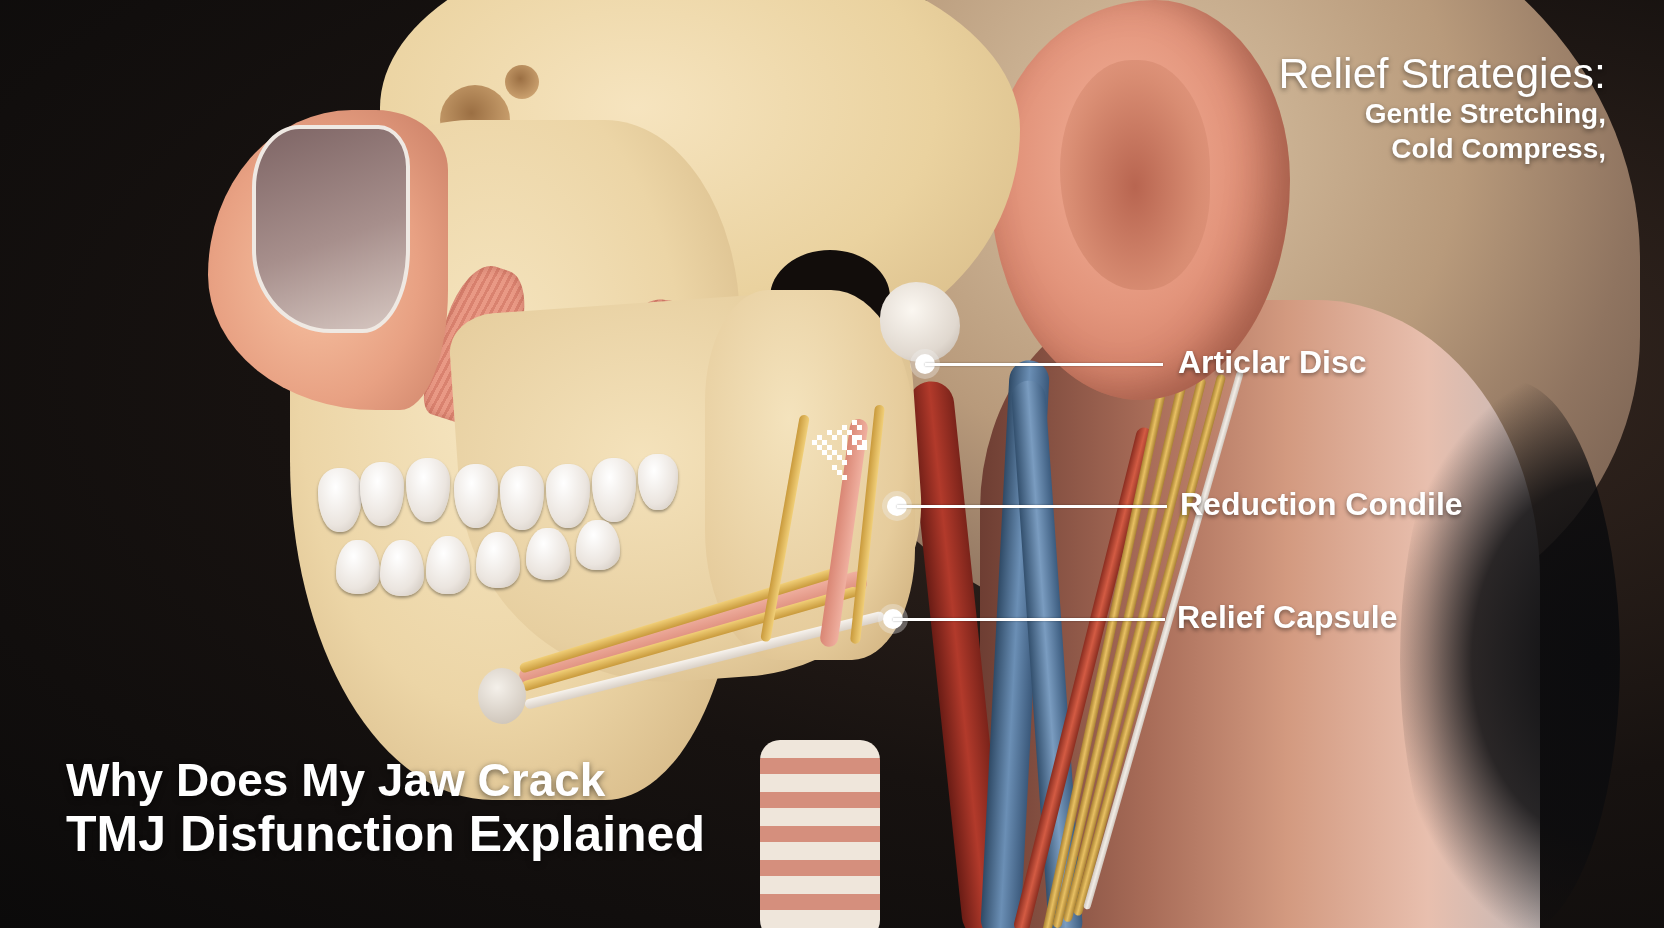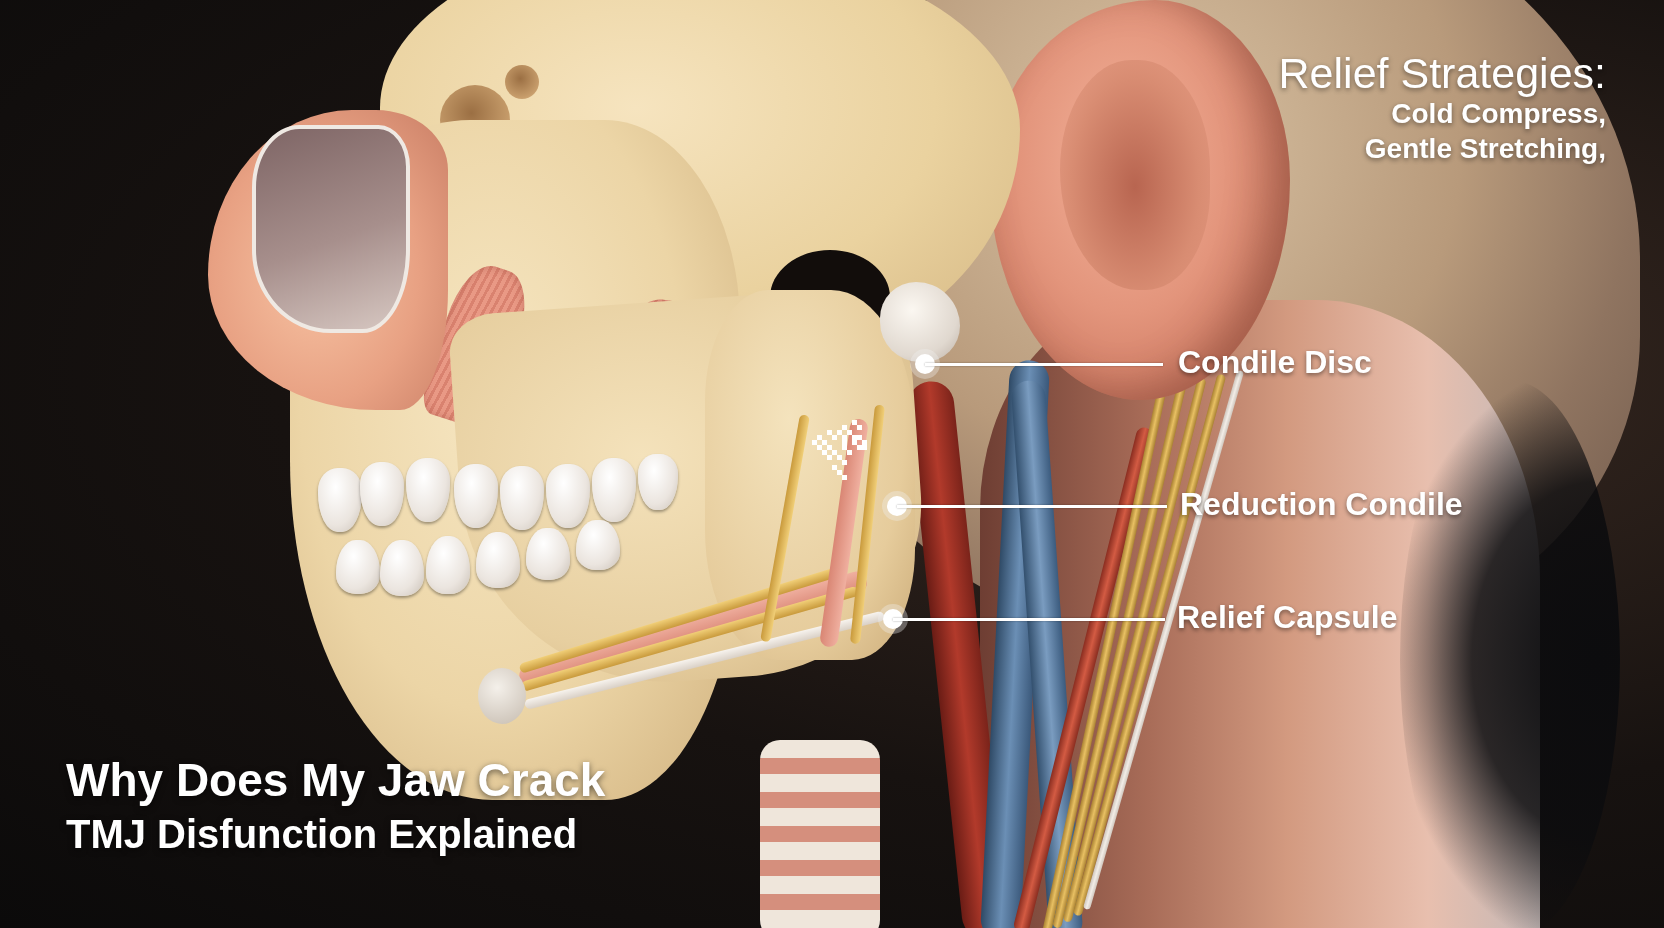--- a/index.html
+++ b/index.html
@@ -162,21 +162,21 @@
   }
   .relief .heading { font-weight: normal; font-size: 43px; line-height: 46px; }
   .relief .item { font-weight: bold; font-size: 28px; line-height: 35px; }
 
   .title {
     position: absolute; left: 66px; top: 720px; color: #ffffff;
     text-shadow: 0 2px 6px rgba(0,0,0,0.55);
     margin-top: 32px;
   }
   .title .l1, .title .l2 { font-weight: bold; font-size: 46px; line-height: 56px; display: block; }
-  .title .l3 { font-weight: bold; font-size: 40px; line-height: 52px; display: block; }
+  .title .l3 { font-weight: bold; font-size: 50px; line-height: 52px; display: block; }
 </style>
 </head>
 <body>
 
 <div class="scene">
   <div class="bg"></div>
 
   <div class="head-back"></div>
   <div class="neck"></div>
   <div class="neck-shadow"></div>
@@ -266,35 +266,35 @@
       <rect x="4" y="9" width="1" height="1"></rect>
         <rect x="5" y="10" width="1" height="1"></rect>
       <rect x="6" y="11" width="1" height="1"></rect>
     </g>
   </svg>
 </div>
 
 <div class="callout" style="left:0;top:364px;">
   <div class="dot" style="left:915px;top:-10px;"></div>
   <div class="line" style="left:925px;top:-1px;width:238px;"></div>
-  <div class="label" style="left:1178px;top:-20px;">Condile Disc</div>
+  <div class="label" style="left:1178px;top:-20px;">Articlar Disc</div>
 </div>
 <div class="callout" style="left:0;top:506px;">
   <div class="dot" style="left:887px;top:-10px;"></div>
   <div class="line" style="left:897px;top:-1px;width:270px;"></div>
   <div class="label" style="left:1180px;top:-20px;">Reduction Condile</div>
 </div>
 <div class="callout" style="left:0;top:619px;">
   <div class="dot" style="left:883px;top:-10px;"></div>
   <div class="line" style="left:893px;top:-1px;width:272px;"></div>
   <div class="label" style="left:1177px;top:-20px;">Relief Capsule</div>
 </div>
 
 <div class="relief">
   <div class="heading">Relief Strategies:</div>
+  <div class="item">Gentle Stretching,</div>
   <div class="item">Cold Compress,</div>
-  <div class="item">Gentle Stretching,</div>
 </div>
 
 <div class="title">
   <span class="l1">Why Does My Jaw Crack</span>
   <span class="l3">TMJ Disfunction Explained</span>
 </div>
 
 </body></html>

